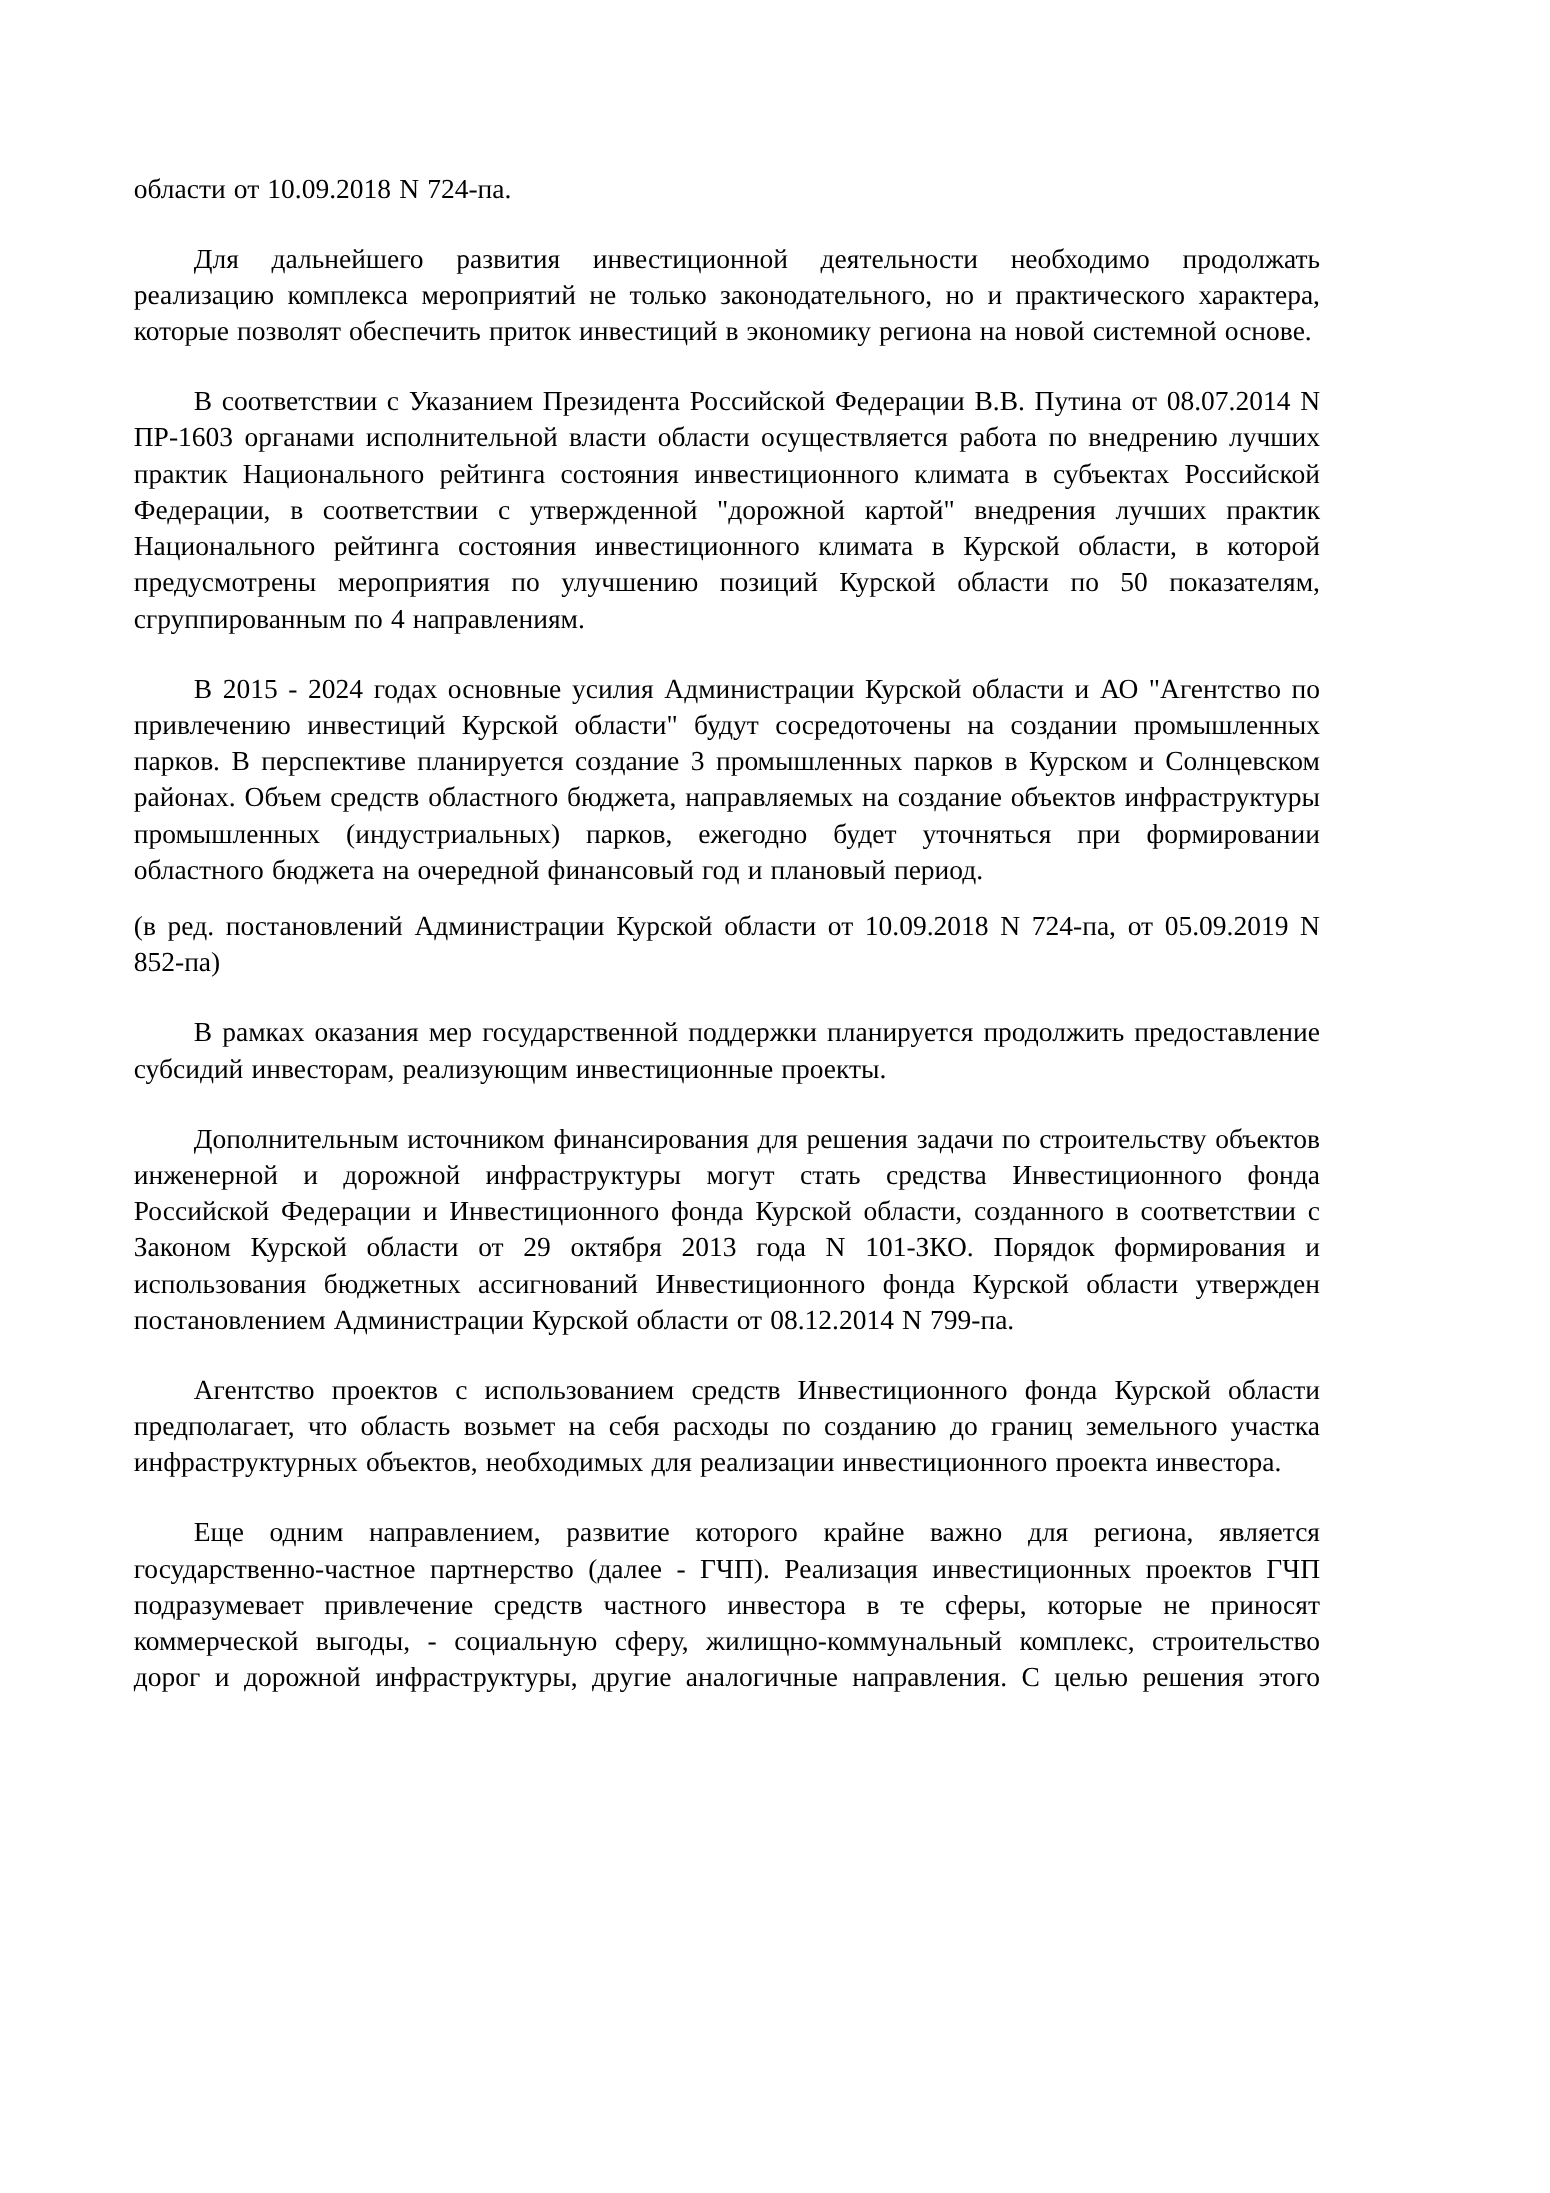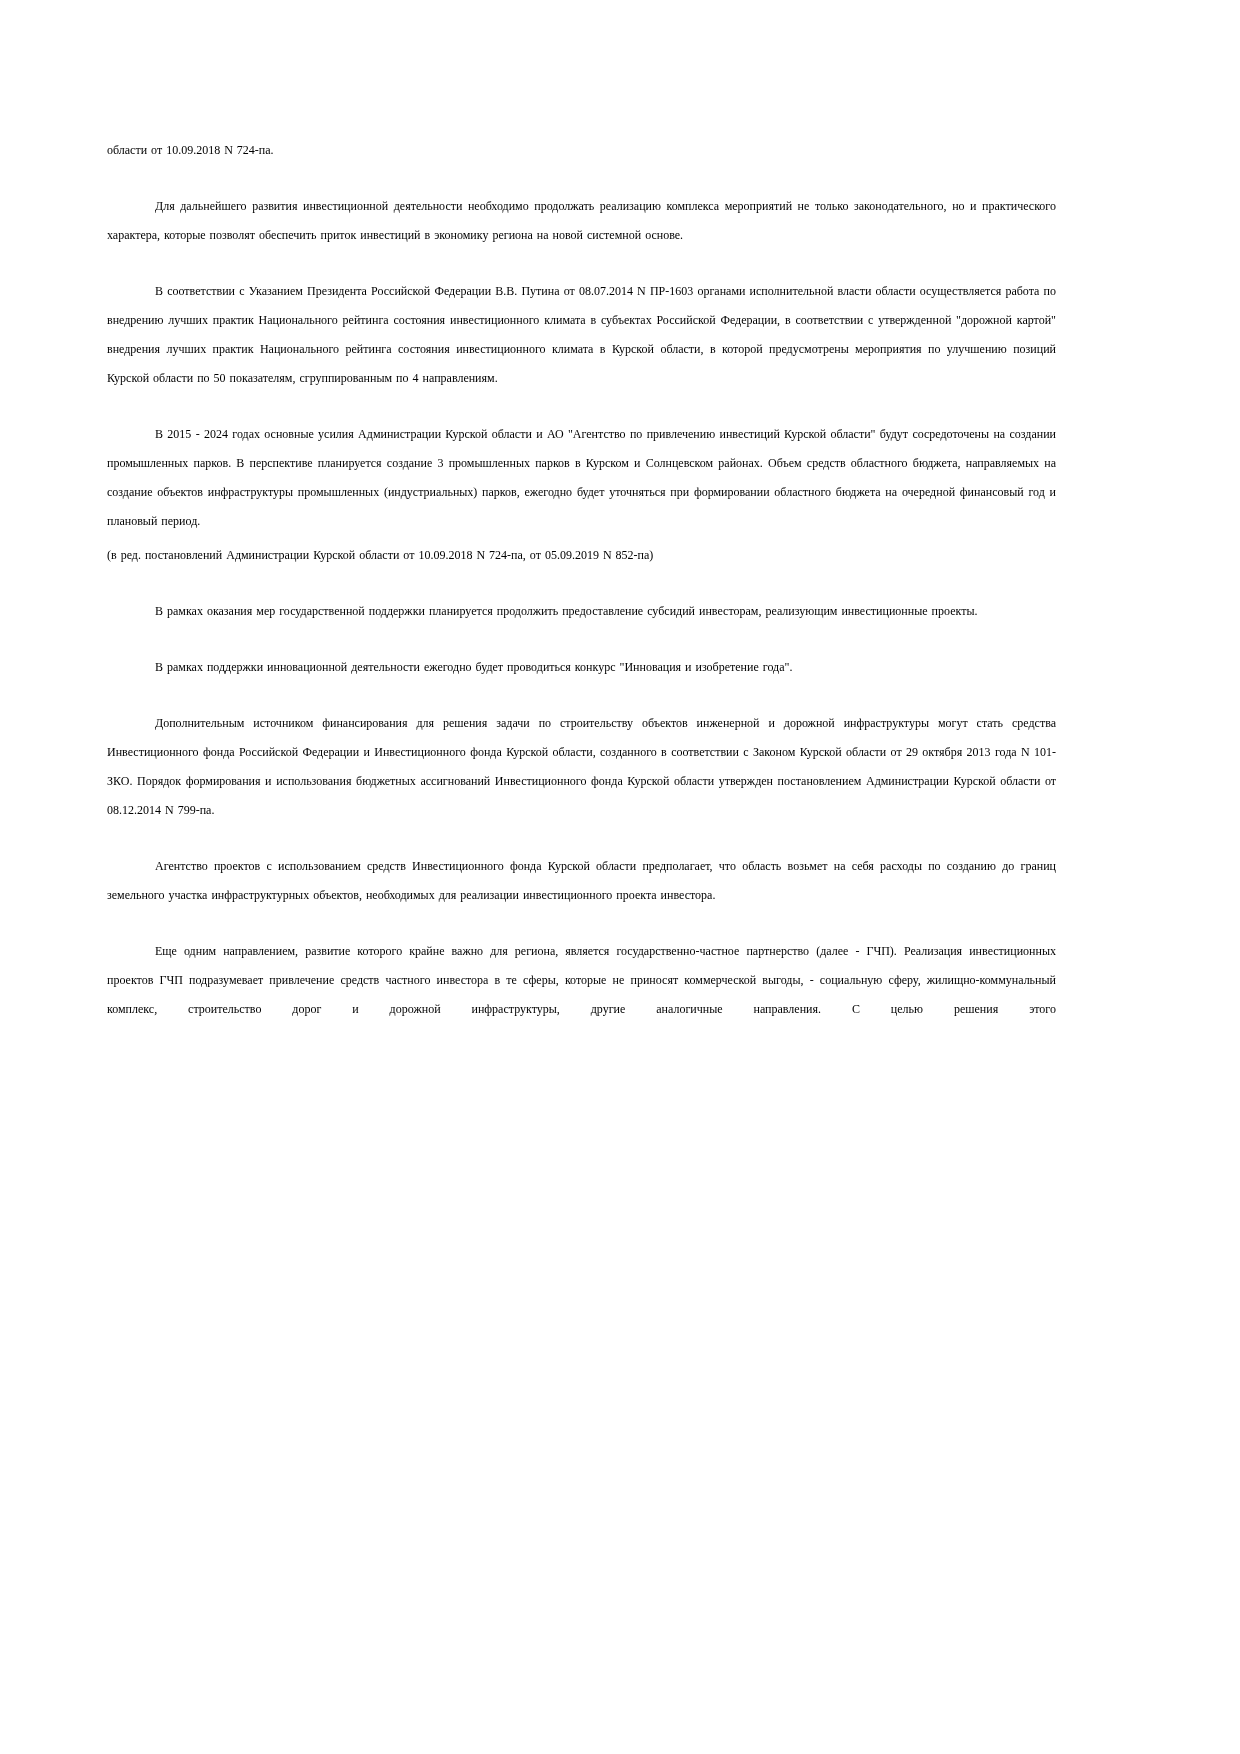--- a/index.html
+++ b/index.html
@@ -8,53 +8,52 @@
     background: #ffffff;
   }
   .page {
     position: relative;
     width: 1240px;
     height: 1754px;
     background: #ffffff;
     box-sizing: border-box;
     padding: 136px 184px 40px 107px;
     font-family: "Liberation Serif", "DejaVu Serif", serif;
-    font-size: 12px;
+    font-size: 22px;
     line-height: 29px;
     color: #000000;
     overflow: hidden;
   }
   .para {
     margin: 27px 0 0 0;
     text-align: justify;
     text-indent: 48px;
     word-spacing: 1px;
   }
   .para.no-indent {
     text-indent: 0;
   }
   .para.attached {
-    margin-top: 5px;
+    margin-top: 16px;
   }
   .para.continues {
     text-align-last: justify;
   }
   .para:first-child {
     margin-top: 0;
   }
 </style>
 </head>
 <body>
 
 <div class="page">
   <div>
       <p class="para no-indent">области от 10.09.2018 N 724-па.</p>
       <p class="para">Для дальнейшего развития инвестиционной деятельности необходимо продолжать реализацию комплекса мероприятий не только законодательного, но и практического характера, которые позволят обеспечить приток инвестиций в экономику региона на новой системной основе.</p>
       <p class="para">В соответствии с Указанием Президента Российской Федерации В.В. Путина от 08.07.2014 N ПР-1603 органами исполнительной власти области осуществляется работа по внедрению лучших практик Национального рейтинга состояния инвестиционного климата в субъектах Российской Федерации, в соответствии с утвержденной "дорожной картой" внедрения лучших практик Национального рейтинга состояния инвестиционного климата в Курской области, в которой предусмотрены мероприятия по улучшению позиций Курской области по 50 показателям, сгруппированным по 4 направлениям.</p>
       <p class="para">В 2015 - 2024 годах основные усилия Администрации Курской области и АО "Агентство по привлечению инвестиций Курской области" будут сосредоточены на создании промышленных парков. В перспективе планируется создание 3 промышленных парков в Курском и Солнцевском районах. Объем средств областного бюджета, направляемых на создание объектов инфраструктуры промышленных (индустриальных) парков, ежегодно будет уточняться при формировании областного бюджета на очередной финансовый год и плановый период.</p>
       <p class="para no-indent attached">(в ред. постановлений Администрации Курской области от 10.09.2018 N 724-па, от 05.09.2019 N 852-па)</p>
       <p class="para">В рамках оказания мер государственной поддержки планируется продолжить предоставление субсидий инвесторам, реализующим инвестиционные проекты.</p>
-      <p class="para">В рамках поддержки инновационной деятельности ежегодно будет проводиться конкурс "Инновация и изобретение года".</p>
       <p class="para">Дополнительным источником финансирования для решения задачи по строительству объектов инженерной и дорожной инфраструктуры могут стать средства Инвестиционного фонда Российской Федерации и Инвестиционного фонда Курской области, созданного в соответствии с Законом Курской области от 29 октября 2013 года N 101-ЗКО. Порядок формирования и использования бюджетных ассигнований Инвестиционного фонда Курской области утвержден постановлением Администрации Курской области от 08.12.2014 N 799-па.</p>
       <p class="para">Агентство проектов с использованием средств Инвестиционного фонда Курской области предполагает, что область возьмет на себя расходы по созданию до границ земельного участка инфраструктурных объектов, необходимых для реализации инвестиционного проекта инвестора.</p>
       <p class="para continues">Еще одним направлением, развитие которого крайне важно для региона, является государственно-частное партнерство (далее - ГЧП). Реализация инвестиционных проектов ГЧП подразумевает привлечение средств частного инвестора в те сферы, которые не приносят коммерческой выгоды, - социальную сферу, жилищно-коммунальный комплекс, строительство дорог и дорожной инфраструктуры, другие аналогичные направления. С целью решения этого</p>
     </div>
 </div>
 
 </body></html>

